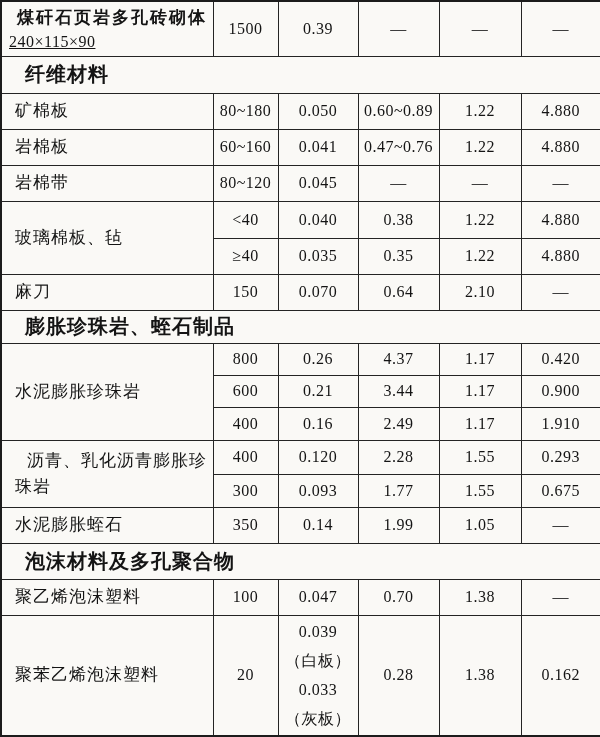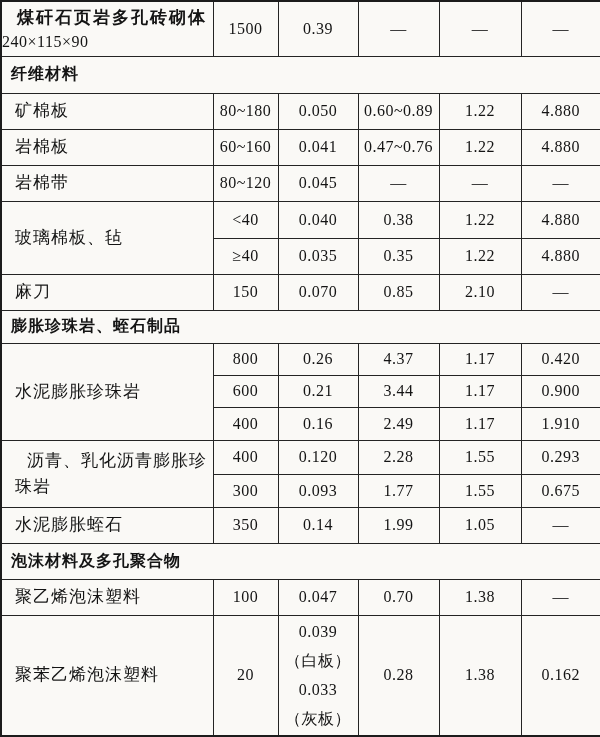--- a/index.html
+++ b/index.html
@@ -32,27 +32,27 @@
   td.name {
     font-weight:400;
     font-size:17px;
     letter-spacing:1px;
     padding-left:13px;
     padding-right:4px;
     line-height:24px;
   }
   tr.section td {
     font-weight:700;
-    font-size:16px;
+    font-size:20px;
     letter-spacing:1px;
-    padding-left:9px;
+    padding-left:23px;
   }
   td.name2 { padding:2px 4px 2px 0; font-weight:400; }
   .n2-line1 { font-weight:700; font-size:17px; letter-spacing:2px; padding-left:15px; line-height:26px; white-space:nowrap; }
-  .n2-line2 { font-weight:400; font-size:16px; letter-spacing:0.5px; line-height:22px; white-space:nowrap; }
+  .n2-line2 { font-weight:400; font-size:16px; letter-spacing:0.5px; padding-left:7px; line-height:22px; white-space:nowrap;text-decoration:underline; }
   td.name.wrap { text-indent:12px; line-height:26px; }
   .cond-line { line-height:29px; text-align:center; font-size:16px; letter-spacing:0.5px; }
   
   tr.h55{height:55px} tr.h37{height:37px} tr.h36{height:36px} tr.h33{height:33px}
   tr.h32{height:32px} tr.h34{height:34px} tr.h121{height:121px}
 </style>
 </head>
 <body>
 
 <table class="mat">
@@ -122,21 +122,21 @@
       <td class="num">0.035</td>
       <td class="num">0.35</td>
       <td class="num">1.22</td>
       <td class="num">4.880</td>
     </tr>
 
     <tr class="h36">
       <td class="name">麻刀</td>
       <td class="num">150</td>
       <td class="num">0.070</td>
-      <td class="num">0.85</td>
+      <td class="num">0.64</td>
       <td class="num">2.10</td>
       <td class="num">—</td>
     </tr>
 
     <tr class="h33 section">
       <td colspan="6">膨胀珍珠岩、蛭石制品</td>
     </tr>
 
     <tr class="h32">
       <td class="name" rowspan="3">水泥膨胀珍珠岩</td>

